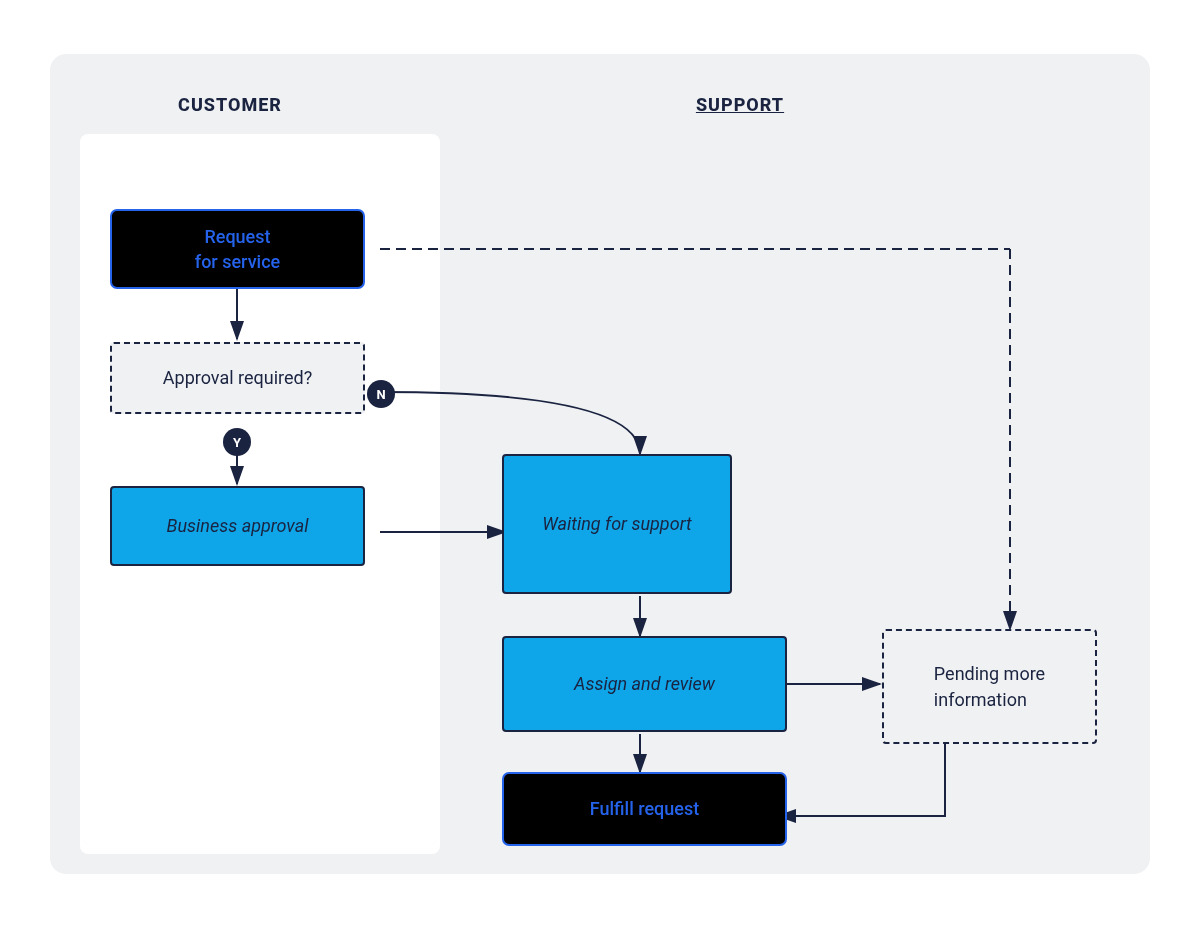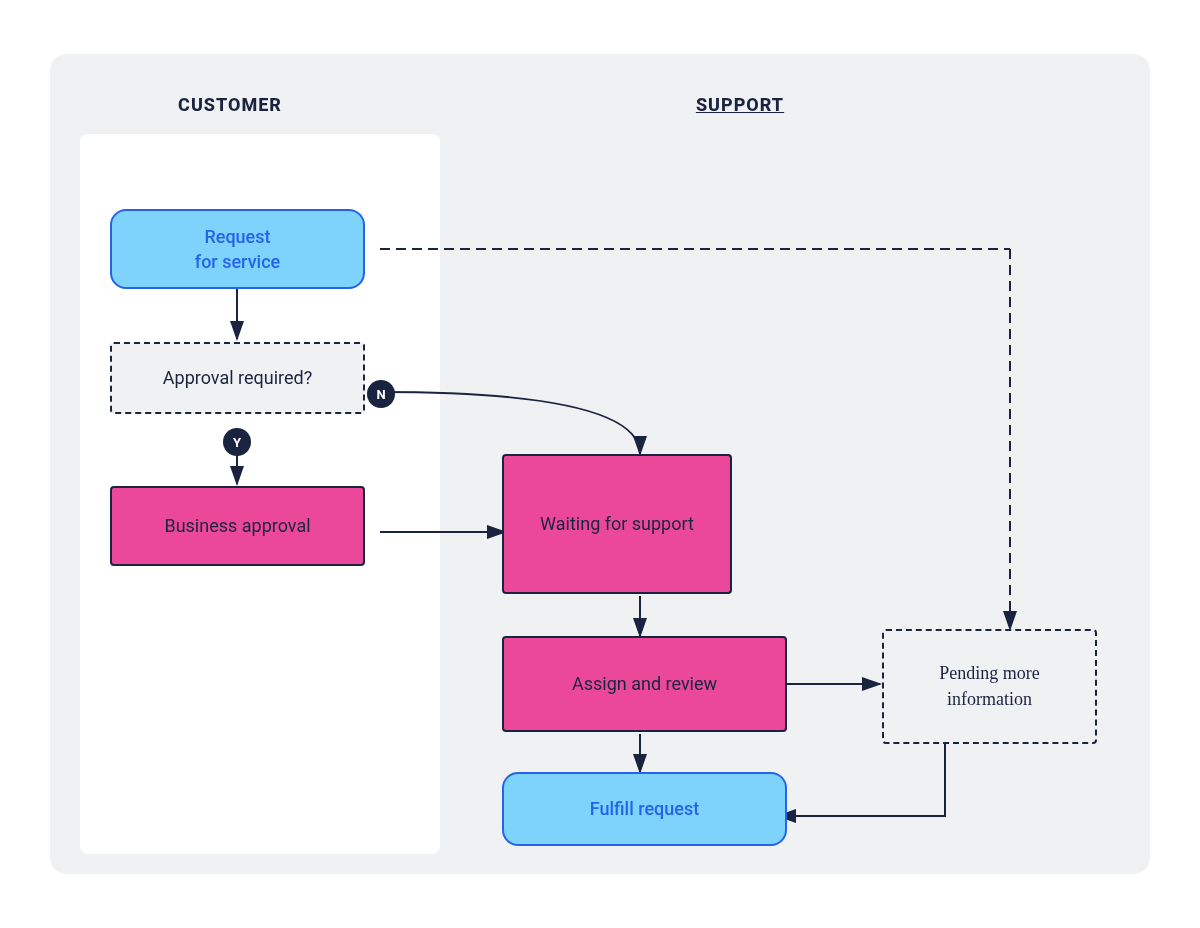--- a/index.html
+++ b/index.html
@@ -60,28 +60,29 @@
       position: absolute;
       display: flex;
       align-items: center;
       justify-content: center;
       text-align: center;
       font-size: 18px;
       line-height: 1.4;
     }
     .box-solid {
       border: 2px solid #1a2340;
-      background: #ec4899;
+      background: #0ea5e9;
       border-radius: 4px;
       color: #1a2340;
+      font-style: italic;
     }
     .box-solid-blue {
       border: 2.5px solid #2563eb;
-      background: #7dd3fc;
-      border-radius: 16px;
+      background: #000000;
+      border-radius: 7px;
       color: #2563eb;
       font-weight: 500;
     }
     .box-dashed {
       border: 2px dashed #1a2340;
       background: #f0f1f3;
       border-radius: 4px;
       color: #1a2340;
     }
     
@@ -163,17 +164,17 @@
 
   <div class="box box-solid" style="left:452px; top:582px; width:285px; height:96px;">
     <span>Assign and review</span>
   </div>
 
   <div class="box box-solid-blue" style="left:452px; top:718px; width:285px; height:74px;">
     <span>Fulfill request</span>
   </div>
 
   <div class="box box-dashed" style="left:832px; top:575px; width:215px; height:115px;">
-    <span style="white-space: pre-line; text-align:center;font-family:Liberation Serif, serif;">Pending more
+    <span style="white-space: pre-line; text-align:left;">Pending more
 information</span>
   </div>
 
 </div>
 
 </body></html>

